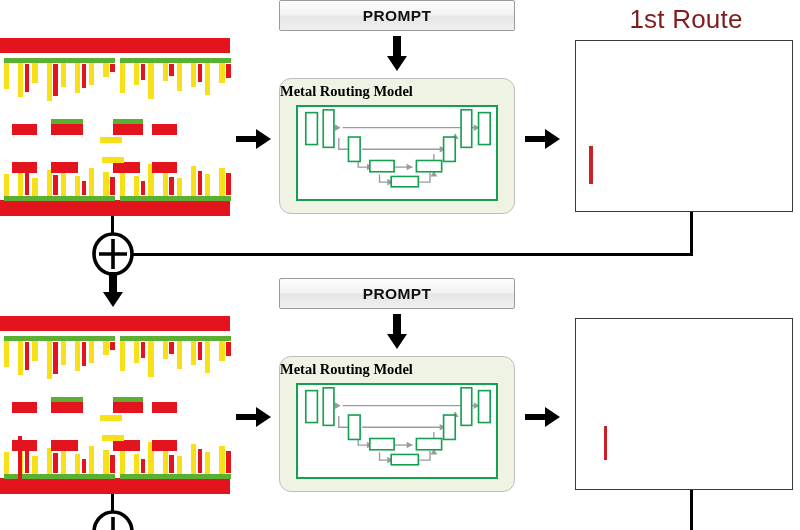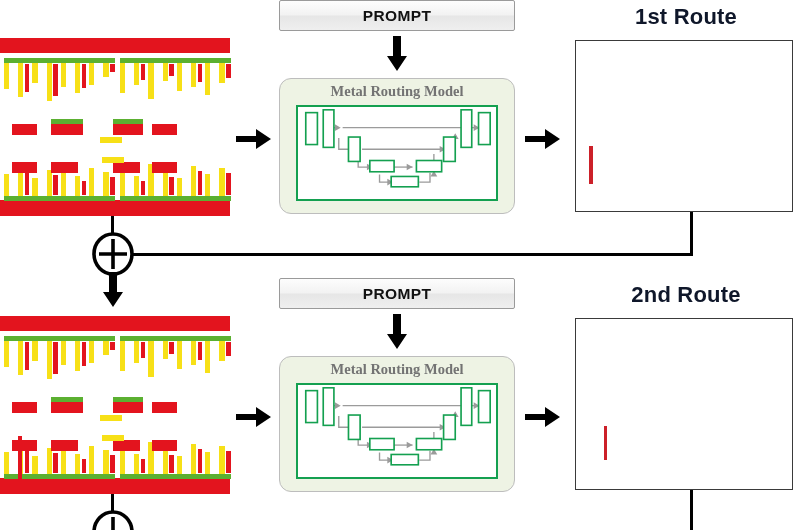--- a/index.html
+++ b/index.html
@@ -41,36 +41,36 @@
   
   .modelbox{
     position:absolute;
     box-sizing:border-box;
     border:1.4px solid #bdbdbd;
     border-radius:12px;
     background:#eef3e4;
   }
   .modeltitle{
     position:absolute;left:0;right:0;top:4px;
-    text-align:center;
+    text-align:left;
     font-family:"Liberation Serif", serif;
     font-weight:bold;font-size:14.5px;
-    color:#737373;
+    color:#000000;
   }
   .unetframe{
     position:absolute;
     box-sizing:border-box;
     border:2.2px solid #14a050;
     background:#ffffff;
   }
 
   
   .routetitle{
     position:absolute;text-align:center;
-    font-size:22px;font-weight:bold;color:#0f172a;
+    font-size:26px;font-weight:normal;color:#7f1d1d;
     letter-spacing:.2px;
   }
   .routebox{
     position:absolute;box-sizing:border-box;
     border:1.6px solid #3a3a3a;background:#ffffff;
   }
   .routemark{position:absolute;background:#cc2029;}
 
   
   .wire{position:absolute;background:#000;}
@@ -359,21 +359,20 @@
       </svg>
     </div>
   </div>
 
   <div class="abs" style="left:525px;top:406px;">
     <svg width="36" height="22" viewBox="0 0 36 22">
       <path d="M0,8 L20,8 L20,1 L35,11 L20,21 L20,14 L0,14 Z" fill="#000"></path>
     </svg>
   </div>
 
-  <div class="routetitle" style="left:572px;top:282px;width:228px;">2nd Route</div>
   <div class="routebox" style="left:575px;top:318px;width:218px;height:172px;">
     <div class="routemark" id="mark-2" style="left: 13%; top: 63%; width: 3px; height: 34px; background: rgb(204, 32, 41);"></div>
   </div>
 
   <div class="wire" style="left:690px;top:490px;width:3px;height:40px;"></div>
 
   <div class="wire" style="left:111px;top:494px;width:3px;height:18px;"></div>
   <div class="sumnode" style="left:85px;top:509px;">
     <svg width="56" height="46" viewBox="0 0 56 46">
       <ellipse cx="28" cy="23" rx="19" ry="20" fill="#fff" stroke="#000" stroke-width="3.6"></ellipse>

